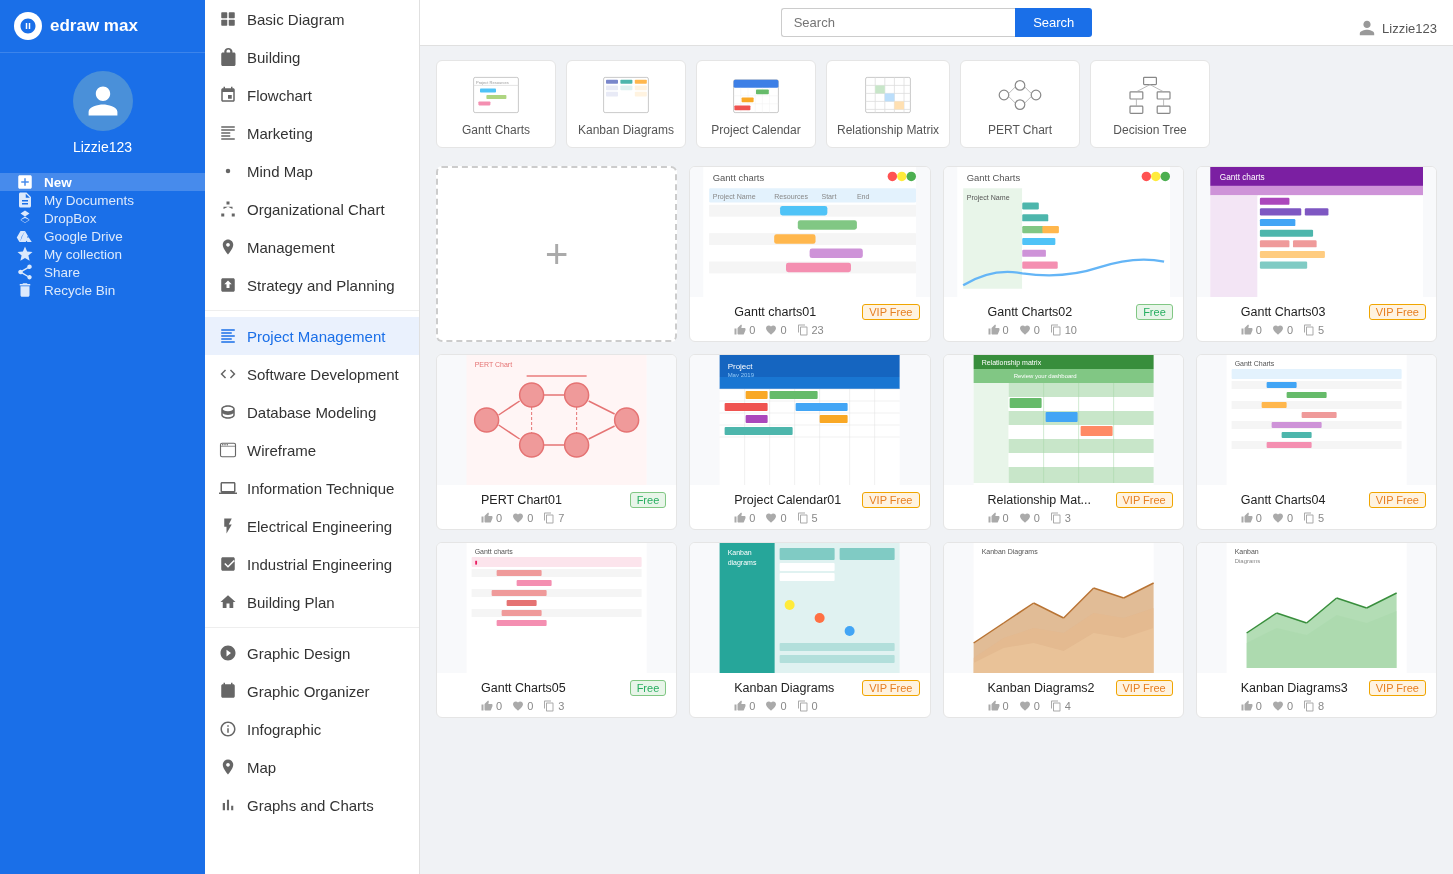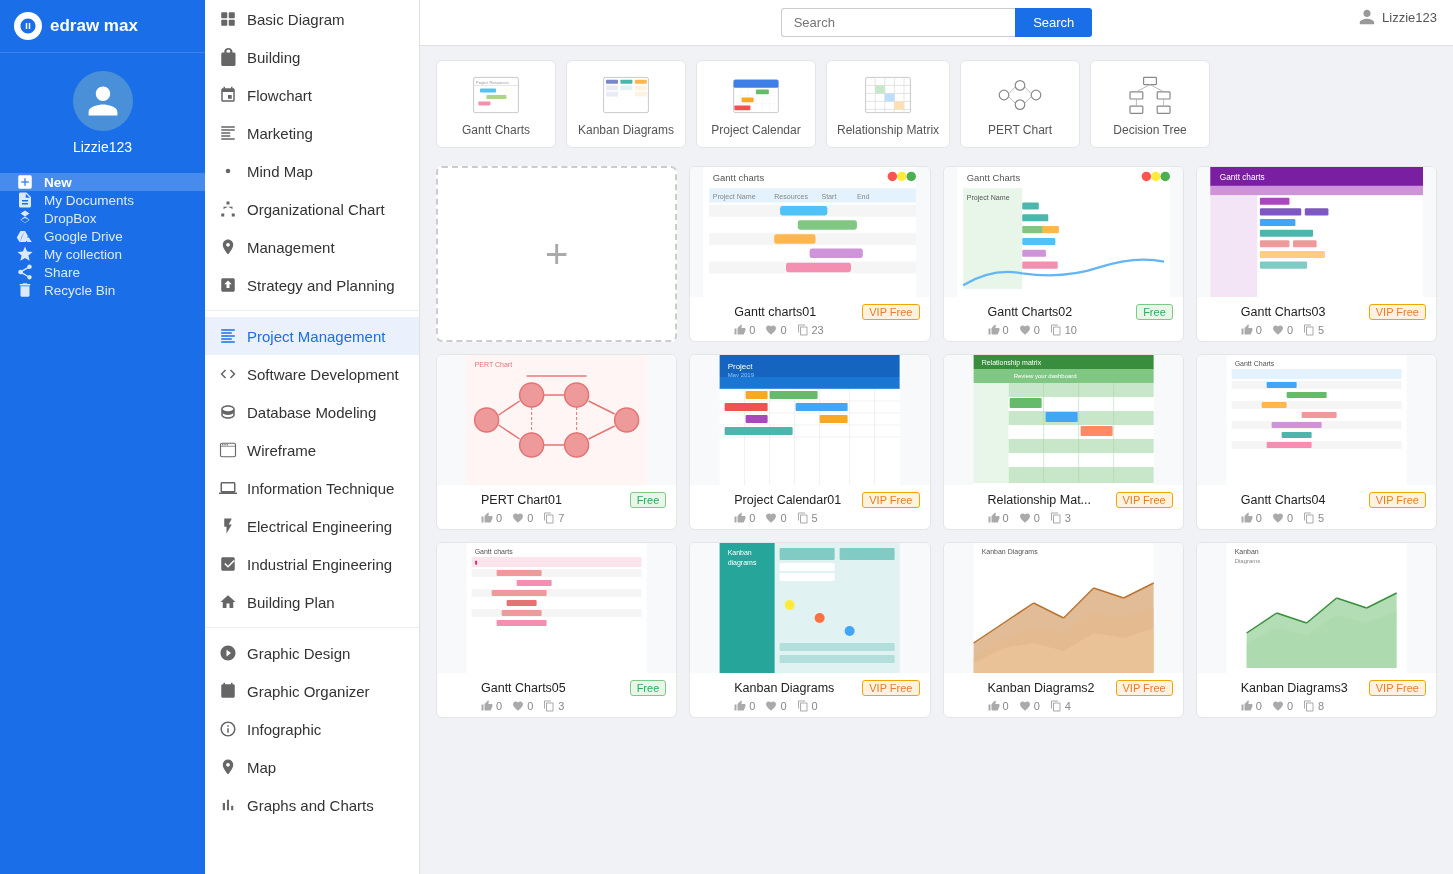--- a/index.html
+++ b/index.html
@@ -86,21 +86,21 @@
       background: #f0f2f5;
       display: flex;
       flex-direction: column;
     }
 
     
     .topbar {
       background: white;
       padding: 8px 16px;
       display: flex;
-      align-items: flex-start;
+      align-items: flex-end;
       justify-content: space-between;
       border-bottom: 1px solid #e0e0e0;
       position: sticky; top: 0; z-index: 10; gap: 33px;
     }
     .search-area {
       display: flex; align-items: center; gap: 0;
       flex: 1; max-width: 500px; margin: 0 auto;
     }
     .search-input {
       flex: 1;

